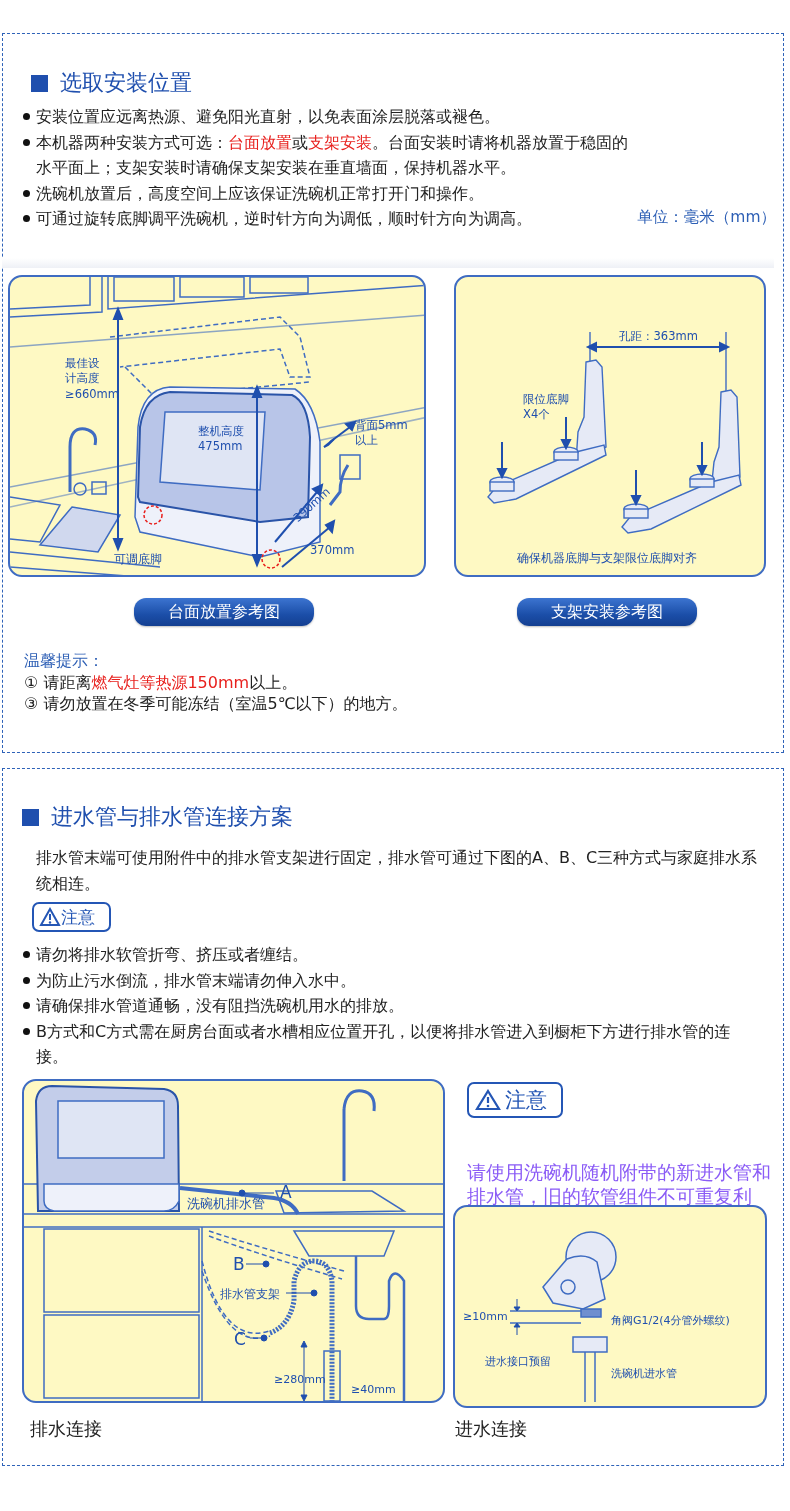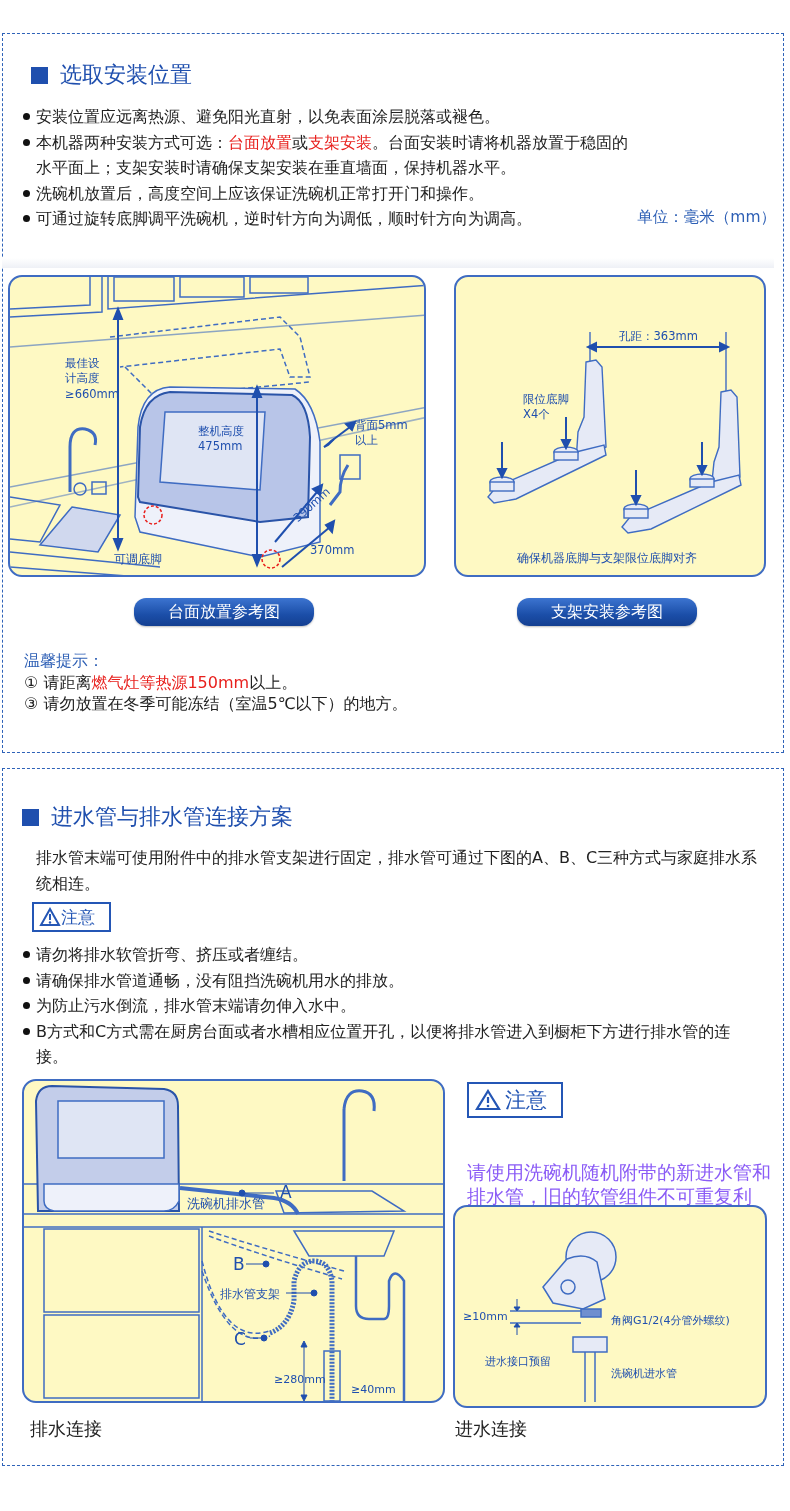--- a/index.html
+++ b/index.html
@@ -13,31 +13,31 @@
   .bullets li { list-style: none; position: relative; padding-left: 14px; }
   .bullets li::before { content: ""; position: absolute; left: 1px; top: 9px; width: 7px; height: 7px; background: #111; border-radius: 50%; }
   .red { color: #e8201d; }
   .unit { position: absolute; right: 14px; top: 207px; font-size: 15.5px; color: #2d5fb5; }
   .graybar { position: absolute; left: 2px; top: 258px; width: 772px; height: 10px; background: linear-gradient(#ffffff, #eef0f6); }
   .figbox { position: absolute; border: 2px solid #3f6cc2; border-radius: 14px; background: #fef9c3; overflow: hidden; }
   .pill { position: absolute; height: 28px; border-radius: 12px; background: linear-gradient(#3c74d0, #1b4ea8 60%, #143f91); color: #fff; font-size: 16px; display: flex; align-items: center; justify-content: center; box-shadow: 0 1px 2px rgba(0,0,0,.25); }
   .tips { position: absolute; left: 24px; top: 650px; font-size: 16px; line-height: 21.5px; color: #222; }
   .tips .tips-title { color: #2d5fb5; }
   .desc { position: absolute; left: 36px; top: 845px; width: 730px; font-size: 16px; line-height: 26px; color: #222; }
-  .notice { position: absolute; display: flex; align-items: center; border: 2px solid #2456b5; border-radius: 0; color: #2456b5; background: #fff; }
+  .notice { position: absolute; display: flex; align-items: center; border: 2px solid #2456b5; border-radius: 7px; color: #2456b5; background: #fff; }
   .caption { position: absolute; font-size: 18px; color: #222; }
   .notice-text { position: absolute; left: 467px; top: 1127px; width: 310px; font-size: 19px; line-height: 24px; color: #8b5cf6; margin-top: 33px; }
   svg text { font-family: "DejaVu Sans", "Liberation Sans", sans-serif; }
 </style>
 </head>
 <body>
 
 <div class="panel" id="panel1"></div>
 
-<div class="sec-title" style="top:60px;padding-left:9px;">
+<div class="sec-title" style="top:68px;padding-left:9px;">
   <span class="sq"></span>
   <span>选取安装位置</span>
 </div>
 
 <ul class="bullets" style="top:104px;">
   <li><span>安装位置应远离热源、避免阳光直射，以免表面涂层脱落或褪色。</span></li>
   <li><span>本机器两种安装方式可选：</span><span class="red">台面放置</span><span>或</span><span class="red">支架安装</span><span>。台面安装时请将机器放置于稳固的</span><br><span>水平面上；支架安装时请确保支架安装在垂直墙面，保持机器水平。</span></li>
   <li><span>洗碗机放置后，高度空间上应该保证洗碗机正常打开门和操作。</span></li>
   <li><span>可通过旋转底脚调平洗碗机，逆时针方向为调低，顺时针方向为调高。</span></li>
 </ul>
@@ -176,22 +176,22 @@
   <svg width="22" height="20" viewBox="0 0 22 20">
       <path d="M11 2 L20 18 L2 18 Z" fill="none" stroke="#2456b5" stroke-width="2"></path>
       <line x1="11" y1="7" x2="11" y2="13" stroke="#2456b5" stroke-width="2"></line>
       <circle cx="11" cy="15.5" r="1.2" fill="#2456b5"></circle>
     </svg>
   <span>注意</span>
 </div>
 
 <ul class="bullets" style="top:942px; width:740px;">
   <li><span>请勿将排水软管折弯、挤压或者缠结。</span></li>
+  <li><span>为防止污水倒流，排水管末端请勿伸入水中。</span></li>
   <li><span>请确保排水管道通畅，没有阻挡洗碗机用水的排放。</span></li>
-  <li><span>为防止污水倒流，排水管末端请勿伸入水中。</span></li>
   <li style="width:730px;"><span>B方式和C方式需在厨房台面或者水槽相应位置开孔，以便将排水管进入到橱柜下方进行排水管的连接。</span></li>
 </ul>
 
 <div class="figbox" style="left:22px; top:1079px; width:423px; height:324px;">
   <svg width="423" height="324" viewBox="0 0 423 324">
     <g stroke="#3f6cc2" stroke-width="1.5" fill="none">
       <line x1="0" y1="103" x2="423" y2="103"></line>
       <line x1="0" y1="133" x2="423" y2="133"></line>
         <line x1="0" y1="146" x2="423" y2="146"></line>
       <rect x="20" y="148" width="155" height="83"></rect>

